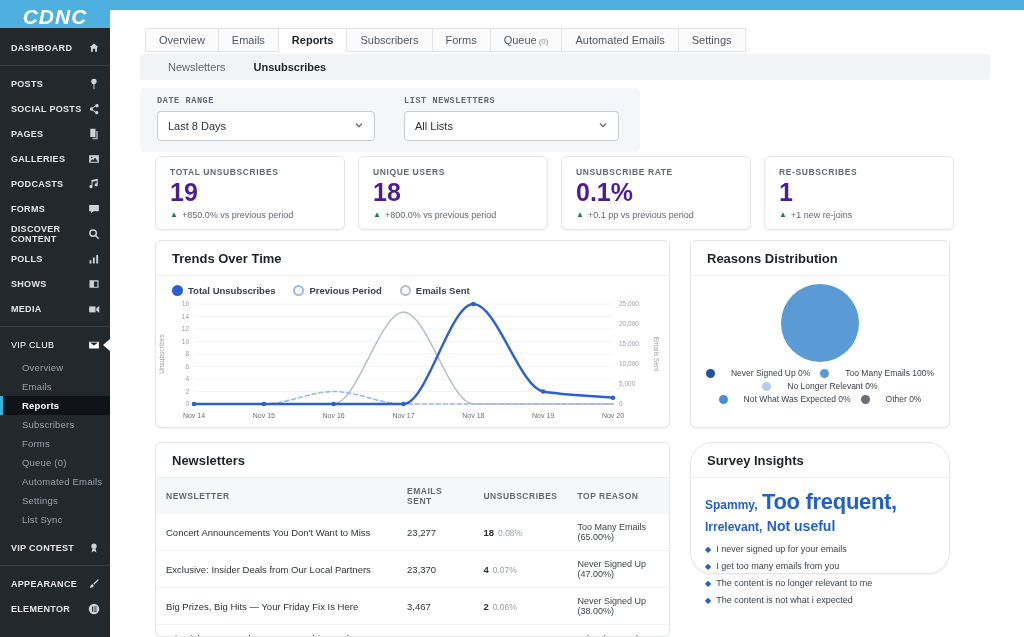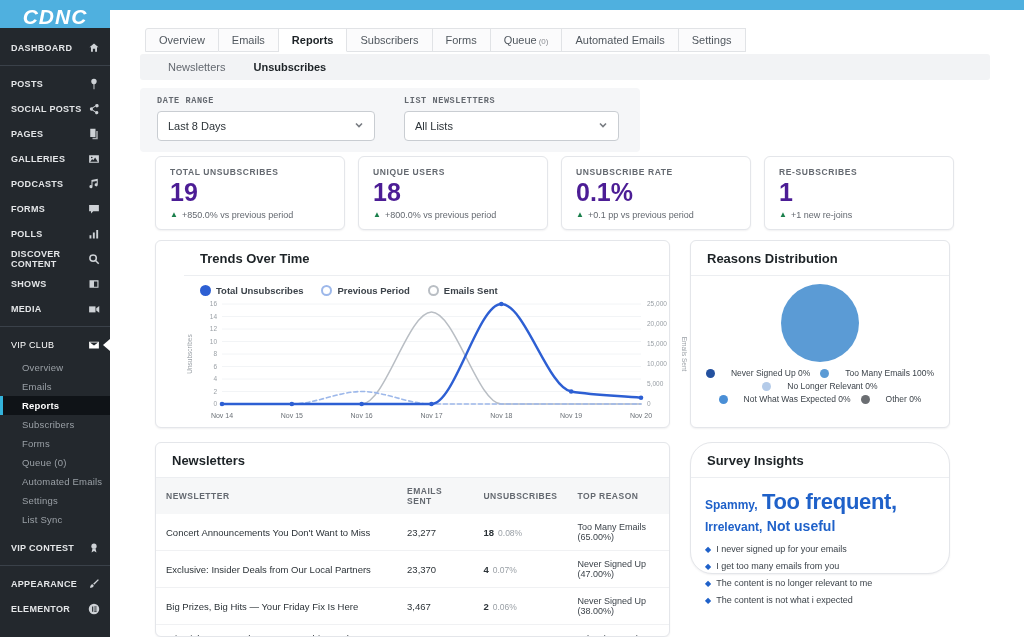--- a/index.html
+++ b/index.html
@@ -58,21 +58,21 @@
   .stat { height:74px; width:190px; top:156px; padding:10px 14px; }
   .stat-label { font-size:8.5px; font-weight:700; letter-spacing:.6px; color:#646970; }
   .stat-value { font-size:25px; font-weight:800; color:#4c1d95; margin-top:2px; line-height:1.1; }
   .stat-delta { font-size:9px; color:#646970; margin-top:3px; display:flex; align-items:center; gap:4px; }
   .tri-up { color:#1a7f4b; font-size:8px; line-height:1; }
 
   .card-title { font-size:13px; font-weight:700; color:#1d2327; padding:10px 16px 9px;
     border-bottom:1px solid #eceef1; }
 
   
-  .trends-card { left:155px; top:240px; width:515px; height:188px;padding-left:28px; }
+  .trends-card { left:155px; top:240px; width:515px; height:188px; }
   .legend-row { display:flex; align-items:center; gap:18px; padding:9px 0 0 16px; }
   .legend-item { display:flex; align-items:center; gap:5px; font-size:9.5px; font-weight:700; color:#3c434a; cursor:pointer; }
   .ldot { width:11px; height:11px; border-radius:50%; border:2px solid transparent; }
 
   
   .reasons-card { left:690px; top:240px; width:260px; height:188px; }
   .pie { width:78px; height:78px; border-radius:50%; margin:8px auto 6px; }
   .rlegend { display:flex; flex-wrap:wrap; justify-content:center; column-gap:10px; row-gap:3px; padding:0 8px; }
   .rlegend-item { display:flex; align-items:center; gap:16px; font-size:8.5px; color:#3c434a; }
   .rdot { width:9px; height:9px; border-radius:50%; }
@@ -163,33 +163,33 @@
   </div>
   <div class="snav-item">
     <span>FORMS</span>
     <span class="icon">
         <svg viewBox="0 0 16 16">
           <path d="M1.5 2.5h13V11H7l-3 3v-3H1.5z"></path>
         </svg>
       </span>
   </div>
   <div class="snav-item">
-    <span>POLLS</span>
-    <span class="icon">
-        <svg viewBox="0 0 16 16">
-          <path d="M2 9.5h2.5V14H2zM6.5 6H9v8H6.5zM11 2.5h2.5V14H11z"></path>
-        </svg>
-      </span>
-  </div>
-  <div class="snav-item">
     <span>DISCOVER CONTENT</span>
     <span class="icon">
         <svg viewBox="0 0 16 16">
           <path d="M6.8 1.5a5.3 5.3 0 1 1 0 10.6 5.3 5.3 0 0 1 0-10.6zm0 2a3.3 3.3 0 1 0 0 6.6 3.3 3.3 0 0 0 0-6.6z"></path>
           <path d="M10.7 9.3 15 13.6 13.6 15 9.3 10.7z"></path>
+        </svg>
+      </span>
+  </div>
+  <div class="snav-item">
+    <span>POLLS</span>
+    <span class="icon">
+        <svg viewBox="0 0 16 16">
+          <path d="M2 9.5h2.5V14H2zM6.5 6H9v8H6.5zM11 2.5h2.5V14H11z"></path>
         </svg>
       </span>
   </div>
   <div class="snav-item">
     <span>SHOWS</span>
     <span class="icon">
         <svg viewBox="0 0 16 16">
           <path d="M2 3h12v10H2zm6 1.5v7h4.5v-7z"></path>
         </svg>
       </span>

